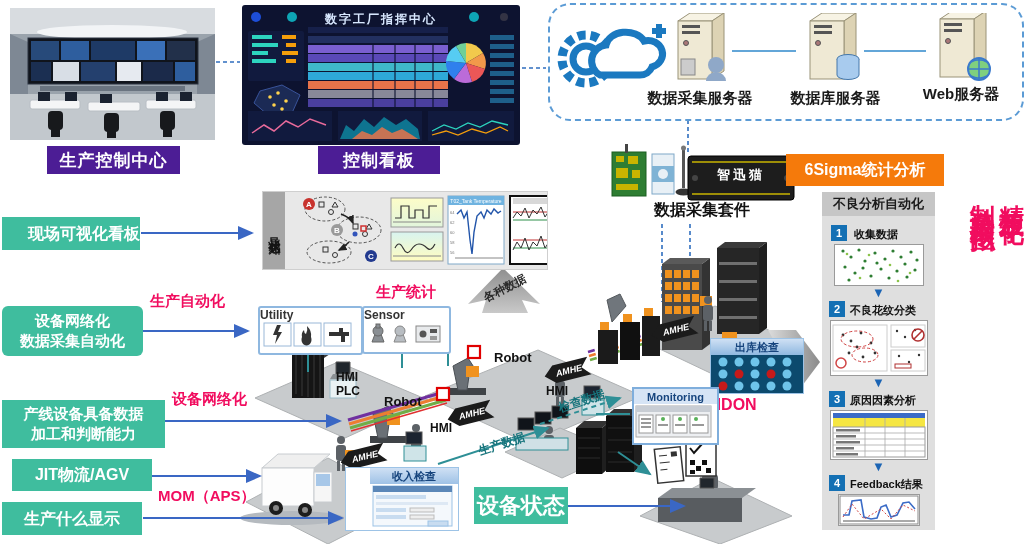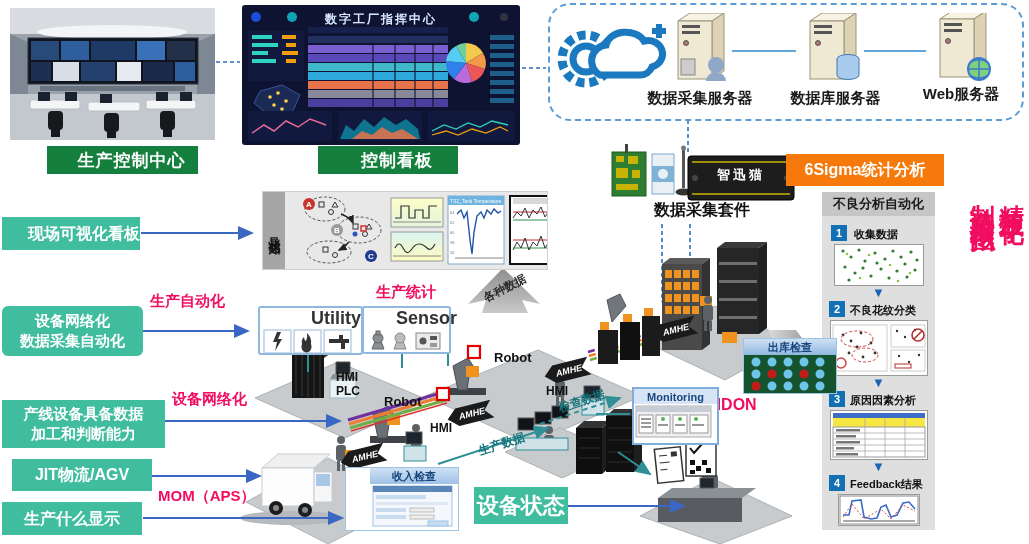--- a/index.html
+++ b/index.html
@@ -1,21 +1,21 @@
 <!DOCTYPE html>
 <html><head>
 <meta charset="utf-8">
 <style>
   html,body{margin:0;padding:0;background:#fff;}
   #canvas{position:relative;width:1029px;height:544px;background:#fff;overflow:hidden;
           font-family:"Liberation Sans","DejaVu Sans",sans-serif;}
   .abs{position:absolute;}
   svg{display:block;}
-  .cap-pink{background:#15803d;color:#fff;font-weight:bold;font-size:17px;
-            display:flex;align-items:center;justify-content:center;letter-spacing:1px;padding-left:18px;}
+  .cap-pink{background:#4c1d95;color:#fff;font-weight:bold;font-size:17px;
+            display:flex;align-items:center;justify-content:center;letter-spacing:1px;}
   .box-green{background:#3FBD9E;color:#fff;font-weight:bold;
              display:flex;align-items:center;justify-content:center;text-align:center;
              white-space:pre-line;line-height:1.35;}
   .tag-red{color:#F10D5F;font-weight:bold;font-size:15px;white-space:nowrap;}
   .lbl-dark{color:#111;font-weight:bold;white-space:nowrap;}
   #server-panel{border:2px dashed #5B9BD5;border-radius:22px;background:#fff;}
   .srv-label{font-size:15px;font-weight:bold;color:#1a1a1a;text-align:center;white-space:nowrap;}
   #sigma-banner{background:#F57A0B;color:#fff;font-weight:bold;font-size:16px;
                 display:flex;align-items:center;justify-content:center;}
   #analysis-panel{background:#DFDFDF;}
@@ -27,21 +27,21 @@
   .step-arrow{color:#1B64B4;font-size:13px;line-height:10px;text-align:center;width:100%;}
   .step-img{background:#fff;border:1px solid #9a9a9a;}
   #vertical-caption{display:flex;flex-direction:row-reverse;gap:4px;
                     color:#F10D5F;font-weight:800;font-size:25px;line-height:1.0;}
   #vertical-caption div{writing-mode:vertical-rl;text-orientation:upright;letter-spacing:4px;}
   #anomaly-panel{background:#E8E8E8;border:1px solid #cfcfcf;}
   #anomaly-tab{background:#A6A6A6;display:flex;align-items:center;justify-content:center;}
   #anomaly-tab div{writing-mode:vertical-rl;text-orientation:upright;font-size:12px;font-weight:bold;
                    color:#141414;letter-spacing:2px;}
   .mini-box{background:#fff;border:2px solid #8FB8E0;border-radius:3px;}
-  .mini-head{font-weight:bold;font-size:18px;color:#333;text-align:right;padding-left:32px;}
+  .mini-head{font-weight:bold;font-size:12px;color:#333;text-align:left;}
   .mini-head-blue{background:#D6E4F5;color:#17457E;font-weight:bold;font-size:11px;
                   display:flex;align-items:center;justify-content:center;}
   #dash-title{color:#D8E8FF;font-weight:bold;font-size:12px;text-align:center;letter-spacing:2px;}
   #zxm-label{color:#fff;font-weight:bold;font-size:13px;text-align:center;letter-spacing:3px;}
   .z2{z-index:2;}
 </style>
 </head>
 <body>
 
 <div id="canvas">
@@ -777,21 +777,21 @@
   </div>
   <div class="abs tag-red z2" style="left:376px;top:283px;">生产统计</div>
 
   <div class="abs lbl-dark z2" style="left:336px;top:370px;font-size:12px;">HMI</div>
   <div class="abs lbl-dark z2" style="left:336px;top:384px;font-size:12px;">PLC</div>
   <div class="abs lbl-dark z2" style="left:384px;top:394px;font-size:13px;">Robot</div>
   <div class="abs lbl-dark z2" style="left:430px;top:421px;font-size:12px;">HMI</div>
   <div class="abs lbl-dark z2" style="left:494px;top:350px;font-size:13px;">Robot</div>
   <div class="abs lbl-dark z2" style="left:546px;top:384px;font-size:12px;">HMI</div>
 
-  <div class="abs z2" style="left:743px;top:338px;width:92px;height:54px;border:1.5px solid #9DC3E6;background:#14532d;">
+  <div class="abs z2" style="left:710px;top:338px;width:92px;height:54px;border:1.5px solid #9DC3E6;background:#0c4a6e;">
     <div class="mini-head-blue" style="height:16px;background:linear-gradient(#CFE0F4,#8FB8E0);">出库检查</div>
     <svg width="89" height="36" viewBox="0 0 89 36">
       <g fill="#6FC4EA">
         <circle cx="12" cy="7" r="4.5"></circle>
           <circle cx="28" cy="7" r="4.5"></circle>
           <circle cx="44" cy="7" r="4.5"></circle>
           <circle cx="60" cy="7" r="4.5"></circle>
           <circle cx="76" cy="7" r="4.5"></circle>
         <circle cx="12" cy="19" r="4.5"></circle>
           <circle cx="44" cy="19" r="4.5"></circle>

